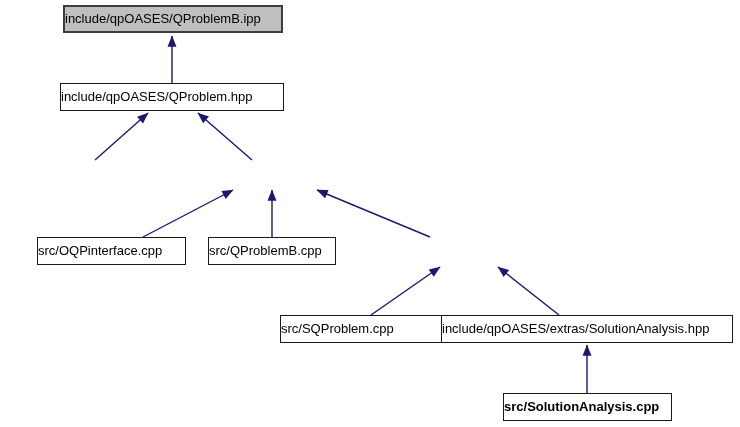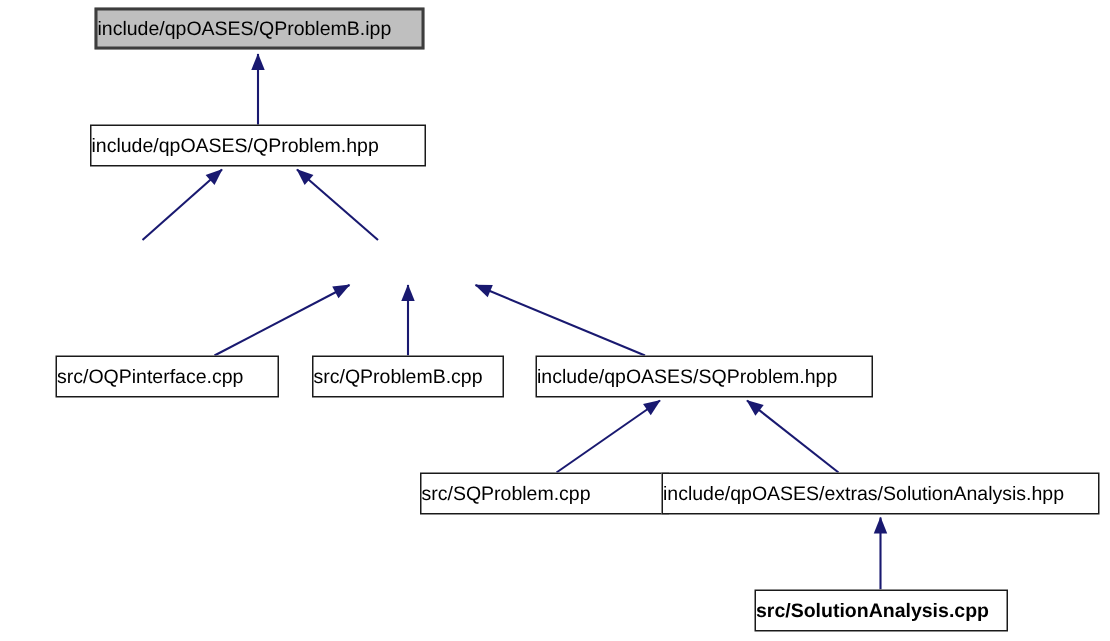--- a/index.html
+++ b/index.html
@@ -79,21 +79,20 @@
   <div class="node highlight" id="n-qproblemb-ipp">include/qpOASES/QProblemB.ipp</div>
 
   <div class="node" id="n-qproblemb-hpp">include/qpOASES/QProblem.hpp</div>
 
 
 
   <div class="node" id="n-oqpinterface-cpp">src/OQPinterface.cpp</div>
 
   <div class="node" id="n-qproblem-cpp">src/QProblemB.cpp</div>
 
-  <div class="node" id="n-sqproblem-hpp">include/qpOASES/SQProblem.hpp</div>
 
   <div class="node" id="n-sqproblem-cpp">src/SQProblem.cpp</div>
 
   <div class="node" id="n-solutionanalysis-hpp">include/qpOASES/extras/SolutionAnalysis.hpp</div>
 
   <div class="node" id="n-solutionanalysis-cpp">src/SolutionAnalysis.cpp</div>
 
 </div>
 
 </body></html>

